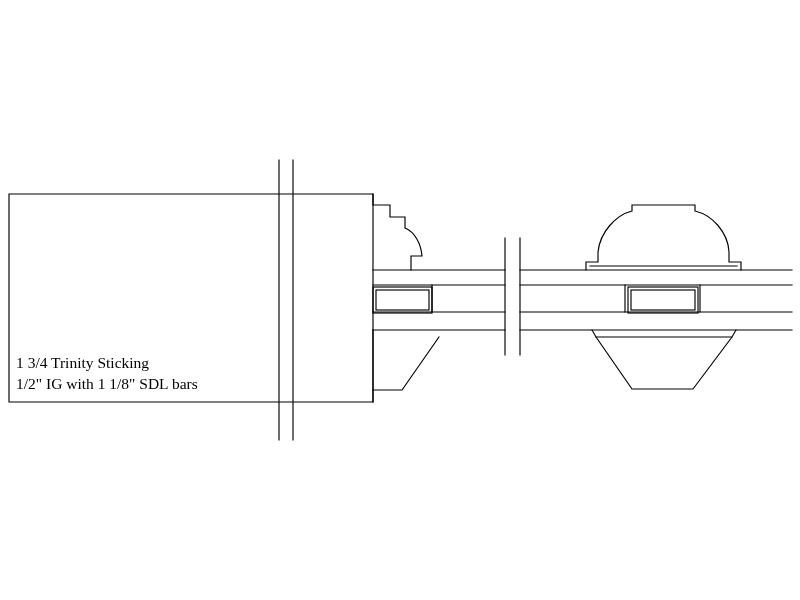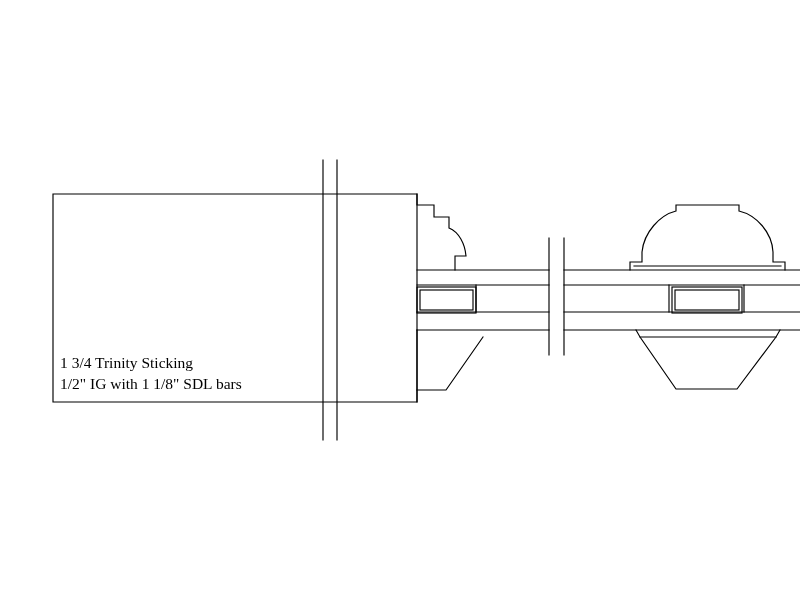--- a/index.html
+++ b/index.html
@@ -14,21 +14,20 @@
     font-family: "Liberation Serif", serif;
     overflow: hidden;
   }
   #drawing-canvas {
     position: absolute;
     top: 0;
     left: 0;
     width: 658px;
     height: 600px;
     background: #ffffff;
-    padding-left: 44px;
   }
   #drawing-canvas svg {
     display: block;
   }
   .cad-line {
     fill: none;
     stroke: #000000;
     stroke-width: 1.15;
     stroke-linecap: square;
     stroke-linejoin: miter;

